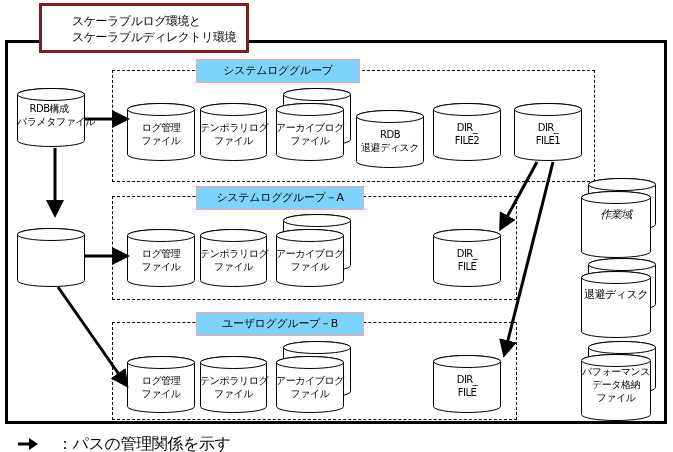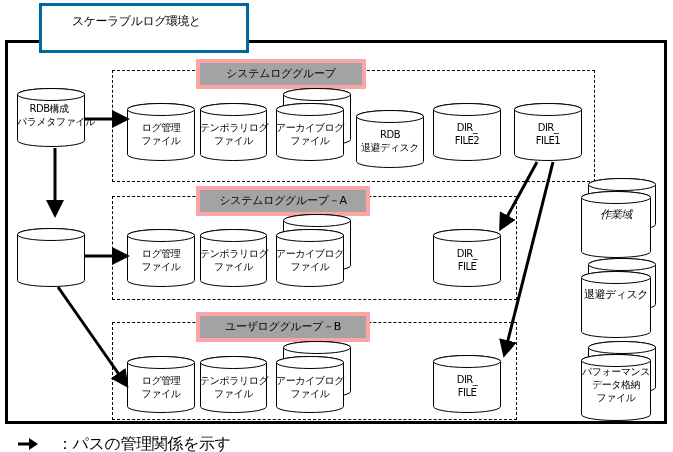--- a/index.html
+++ b/index.html
@@ -1,37 +1,38 @@
 <!DOCTYPE html>
 <html><head>
 <meta charset="utf-8">
 <style>
   html,body{margin:0;padding:0;background:#fff;}
   body{width:673px;height:452px;position:relative;overflow:hidden;font-family:"DejaVu Sans",sans-serif;color:#000;}
   .abs{position:absolute;}
   #outer{left:5px;top:40px;width:656px;height:378px;border:3px solid #000;}
-  #title-box{left:39px;top:3px;width:204px;height:44px;border:3px solid #0369a1;background:#fff;font-size:12px;line-height:16px;padding:0;}
+  #title-box{left:39px;top:3px;width:204px;height:44px;border:3px solid #7f1d1d;background:#fff;font-size:12px;line-height:16px;padding:0;}
   #title-box .t{position:absolute;left:30px;top:7px;white-space:nowrap;letter-spacing:-0.5px;}
   .group{border:1px dashed #000;}
-  .glabel{background:#a3a3a3;border:4px solid #fca5a5;font-size:11px;text-align:center;line-height:22px;white-space:nowrap;letter-spacing:-0.3px;}
+  .glabel{background:#7dd3fc;border:1px solid #fca5a5;font-size:11px;text-align:center;line-height:22px;white-space:nowrap;letter-spacing:-0.3px;}
   .cyl{position:absolute;}
   .cyl svg{position:absolute;left:0;top:0;overflow:visible;}
   .cyl .lbl{position:absolute;left:0;right:0;text-align:center;font-size:10px;line-height:13px;white-space:nowrap;letter-spacing:-0.5px;}
   #arrows{position:absolute;left:0;top:0;}
   #legend-arrow{left:18px;top:437px;}
   #legend-text{left:57px;top:434px;font-size:16px;letter-spacing:-0.4px;white-space:nowrap;}
 </style>
 </head>
 <body>
 
 <div id="outer" class="abs"></div>
 
 <div id="title-box" class="abs">
   <div class="t">
     <div>スケーラブルログ環境と</div>
+    <div>スケーラブルディレクトリ環境</div>
   </div>
 </div>
 
 <div class="abs group" style="left:112px;top:70px;width:481px;height:110px;"></div>
 <div class="abs glabel" style="left:196px;top:59px;width:162px;height:22px;">システムロググループ</div>
 
 <div class="abs group" style="left:112px;top:196px;width:403px;height:102px;"></div>
 <div class="abs glabel" style="left:196px;top:186px;width:166px;height:22px;">システムロググループ－A</div>
 
 <div class="abs group" style="left:112px;top:322px;width:403px;height:96px;"></div>

